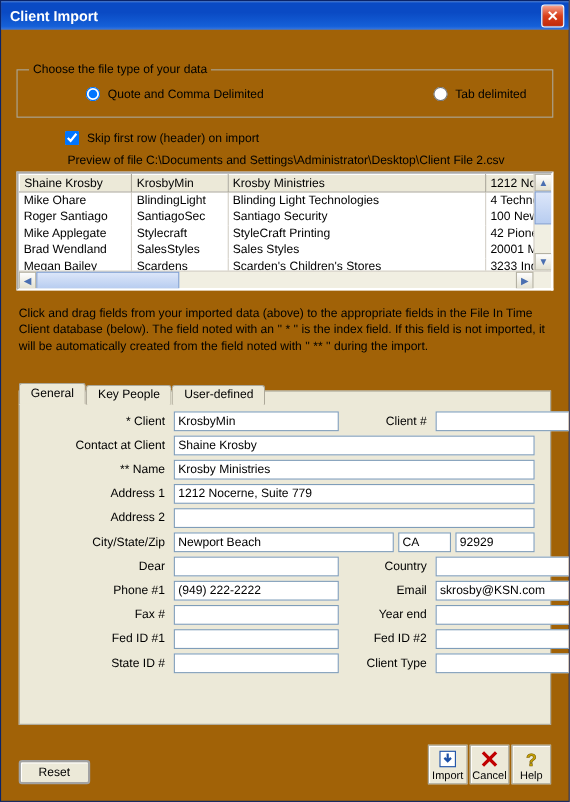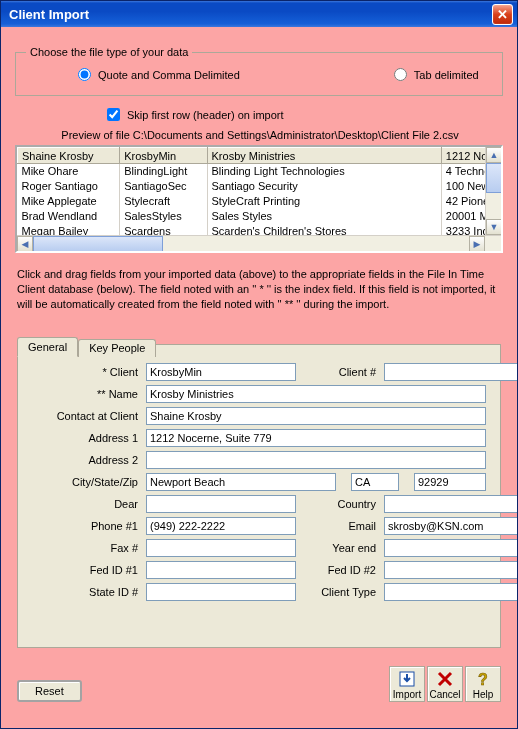--- a/index.html
+++ b/index.html
@@ -9,21 +9,21 @@
   font-size: 11px;
   background: #fff;
   width: 518px;
   height: 729px;
   overflow: hidden;
 }
 .window {
   width: 518px;
   height: 729px;
   border: 1px solid #0a246a;
-  background: #fca5a5;
+  background: #a16207;
   display: flex;
   flex-direction: column;
 }
 .titlebar {
   height: 26px;
   background: linear-gradient(to bottom, #3b77dd 0%, #0a4ac4 8%, #0a4ac4 40%, #1560d8 88%, #3b77dd 100%);
   display: flex;
   align-items: center;
   padding: 0 4px 0 8px;
   color: #fff;
@@ -47,29 +47,29 @@
 }
 .content {
   flex: 1;
   padding: 10px 14px 10px 14px;
   overflow: hidden;
   display: flex;
   flex-direction: column;
 }
 fieldset.group {
   border: 1px solid #aca899;
-  margin: 9px 0 10px 0;
+  margin: 20px 0 10px 0;
   padding: 8px 10px 12px 10px;
 }
 fieldset.group legend {
   padding: 0 4px;
   color: #000;
 }
 .radio-row { display: flex; gap: 110px; padding: 2px 8px; }
-.check-row { padding: 2px 0 2px 0; margin-left: 48px; }
+.check-row { padding: 2px 0 2px 0; }
 .preview-label { margin: 6px 0 4px 2px; text-align: center; }
 .preview-box {
   border: 2px inset #fff;
   background: #fff;
   height: 108px;
   overflow: hidden;
   position: relative;
 }
 table.preview {
   border-collapse: collapse;
@@ -134,21 +134,21 @@
   position: relative;
   z-index: 3;
 }
 .tab:not(.active) {
   background: #ece9d8;
   margin-top: 2px;
   padding: 2px 10px;
 }
 .tab-page {
   border: 1px solid #aca899;
-  padding: 18px 14px 16px 14px;
+  padding: 18px 14px 16px 26px;
   background: #ece9d8;
   height: 304px;
 }
 .form-row {
   display: grid;
   grid-template-columns: 110px 1fr;
   gap: 4px;
   align-items: center;
   margin-bottom: 4px;
 }
@@ -156,21 +156,21 @@
 .form-row .right-pair {
   display: grid;
   grid-template-columns: 1fr 80px 1fr;
   gap: 4px;
   align-items: center;
 }
 .form-row .right-pair label { text-align: right; padding-right:4px; }
 .form-row .csz {
   display: grid;
   grid-template-columns: 1fr 48px 72px;
-  gap: 15px;
+  gap: 4px;
 }
 input[type=text].field {
   border: 1px solid #7f9db9;
   height: 18px;
   padding: 1px 3px;
   font-size: 11px;
   font-family: inherit;
   background: #fff;
 }
 .bottom-bar {
@@ -305,40 +305,41 @@
         <div class="sbtn" style="right:16px">▶</div>
       </div>
     </div>
 
     <div class="instr">Click and drag fields from your imported data (above) to the appropriate fields in the File In Time Client database (below).  The field noted with an '' * '' is the index field.  If this field is not imported, it will be automatically created from the field noted with '' ** '' during the import.</div>
 
     <div class="tabs-wrap">
       <div class="tab-strip">
         <div class="tab active">General</div>
         <div class="tab">Key People</div>
+        <div class="tab">User-defined</div>
       </div>
       <div class="tab-page">
 
         <div class="form-row">
           <label>* Client</label>
           <div class="right-pair">
             <input type="text" class="field" value="KrosbyMin" style="">
             <label>Client #</label>
             <input type="text" class="field" value="" style="">
           </div>
         </div>
 
         <div class="form-row">
+          <label>Contact at Client</label>
+          <input type="text" class="field" value="Shaine Krosby" style="">
+        </div>
+
+        <div class="form-row">
           <label>** Name</label>
           <input type="text" class="field" value="Krosby Ministries" style="">
-        </div>
-
-        <div class="form-row">
-          <label>Contact at Client</label>
-          <input type="text" class="field" value="Shaine Krosby" style="">
         </div>
 
         <div class="form-row">
           <label>Address 1</label>
           <input type="text" class="field" value="1212 Nocerne, Suite 779" style="">
         </div>
 
         <div class="form-row">
           <label>Address 2</label>
           <input type="text" class="field" value="" style="">

